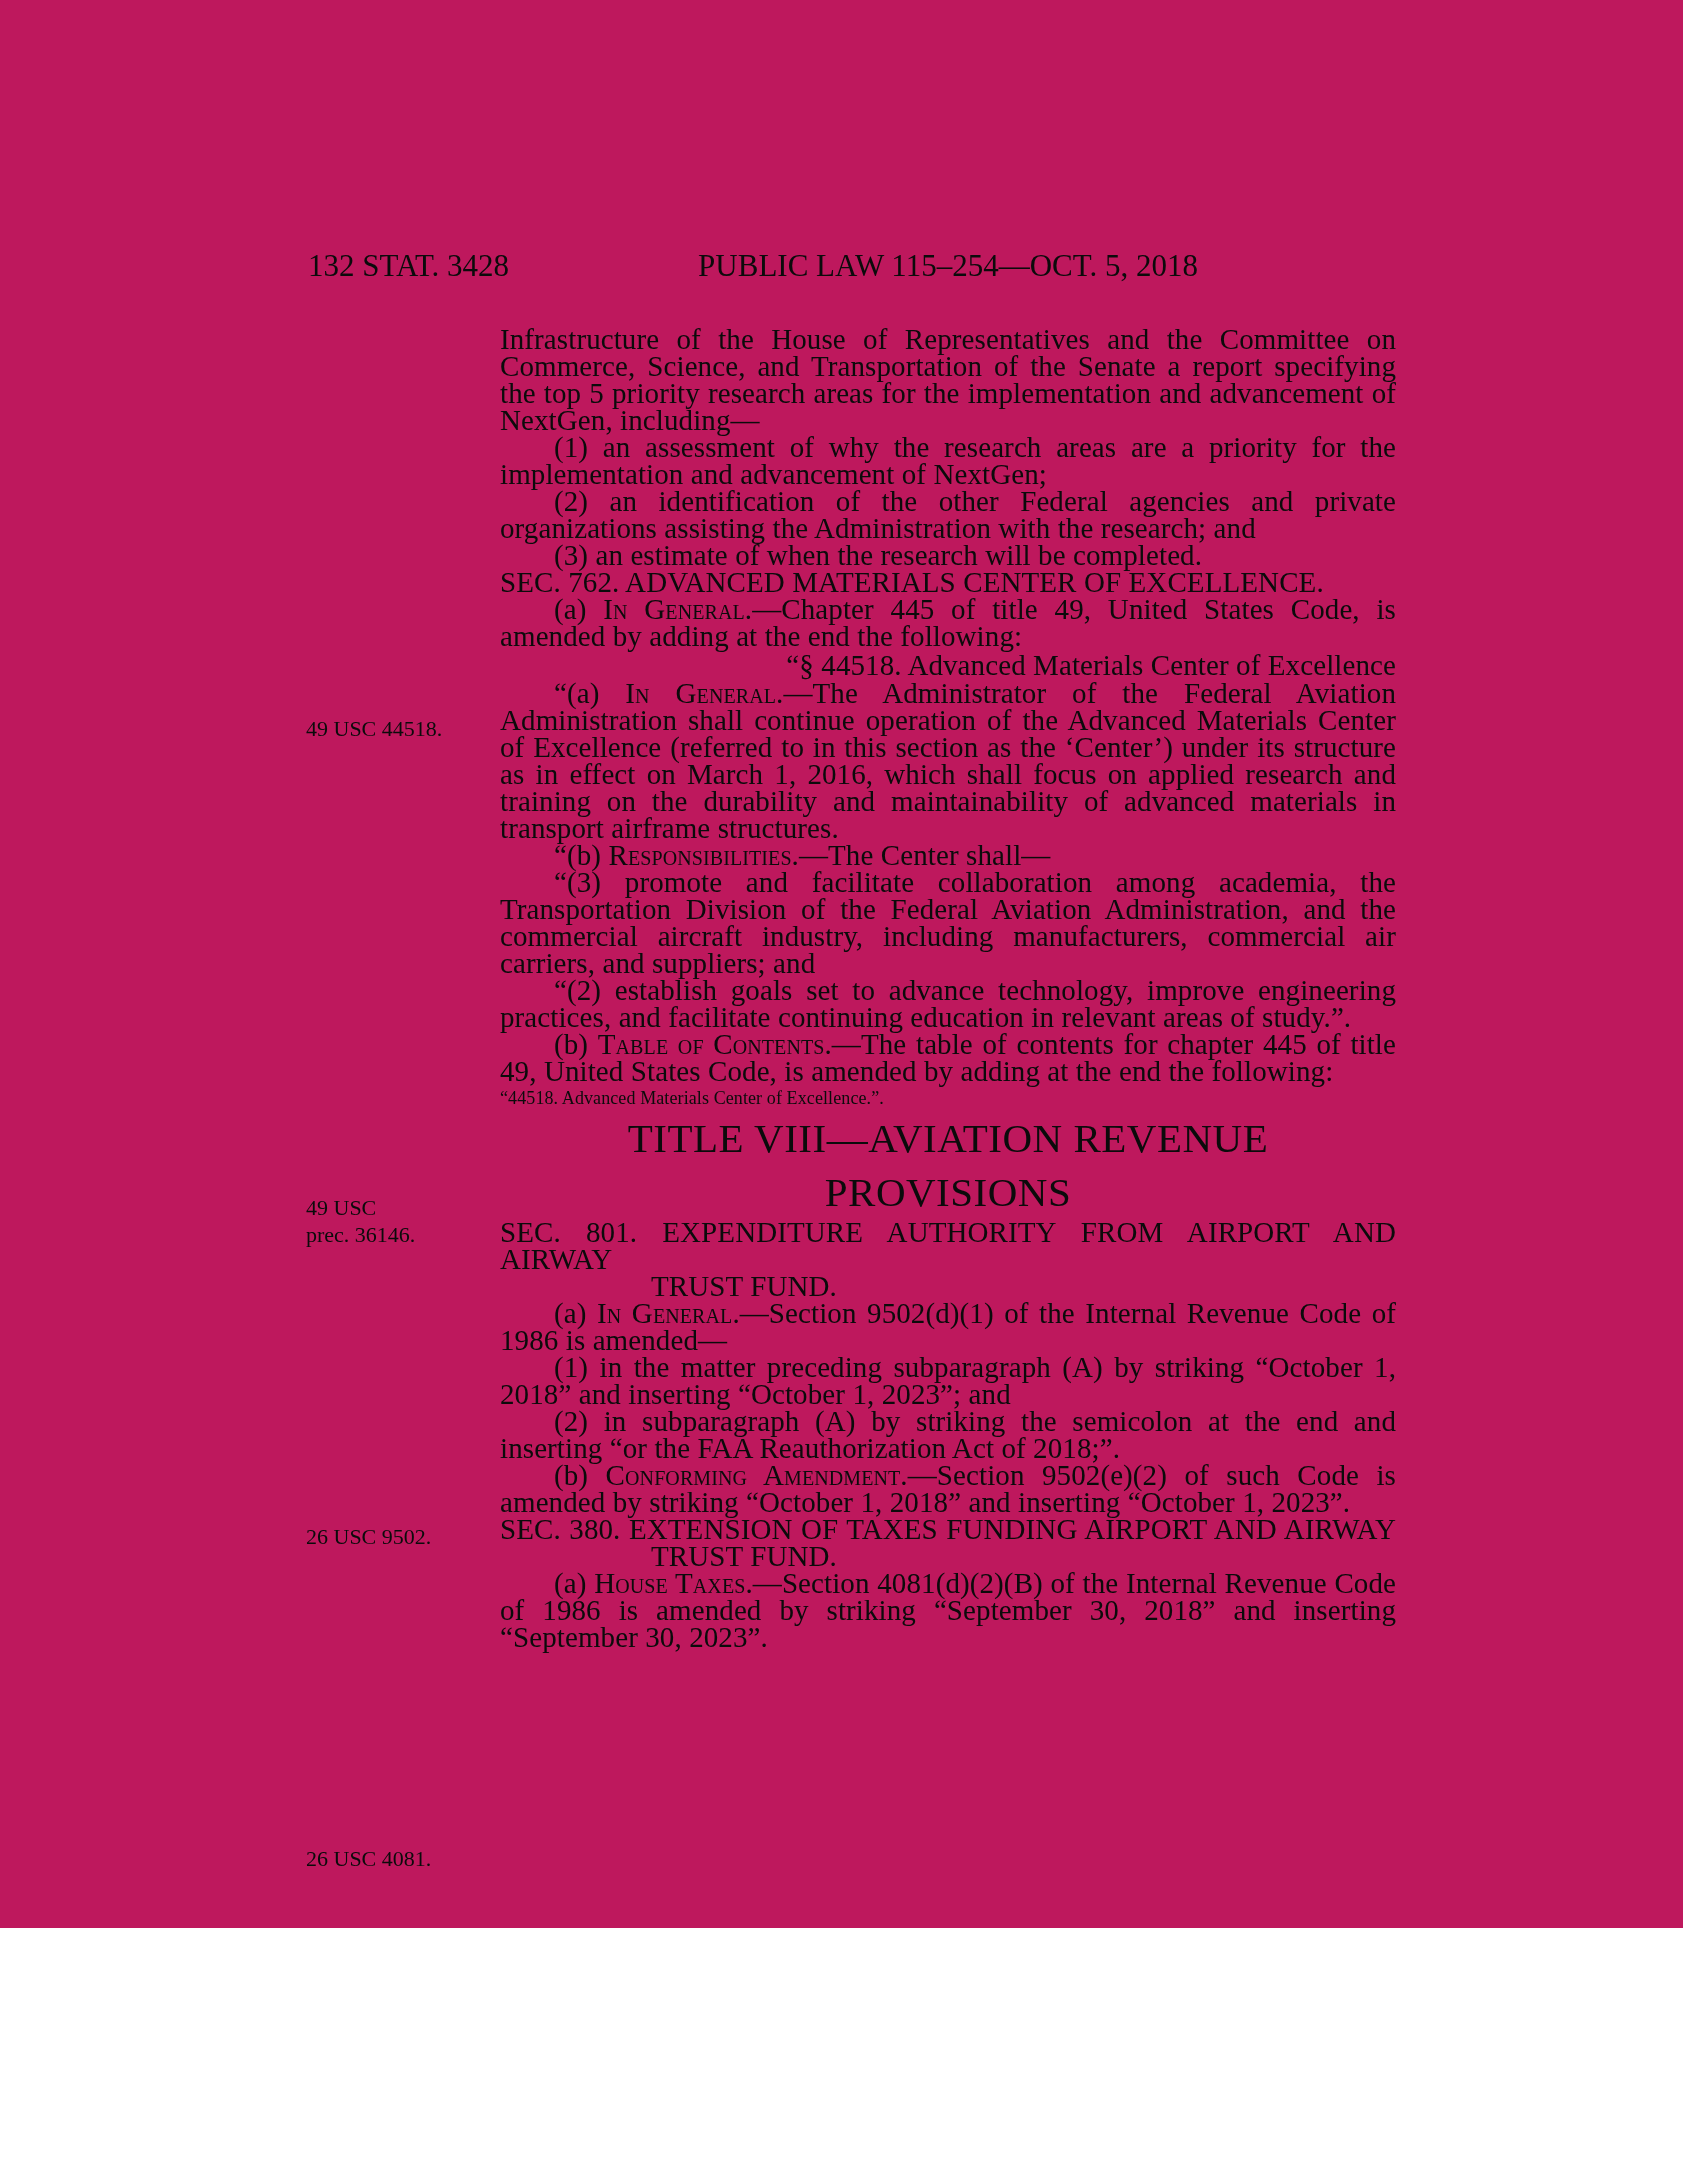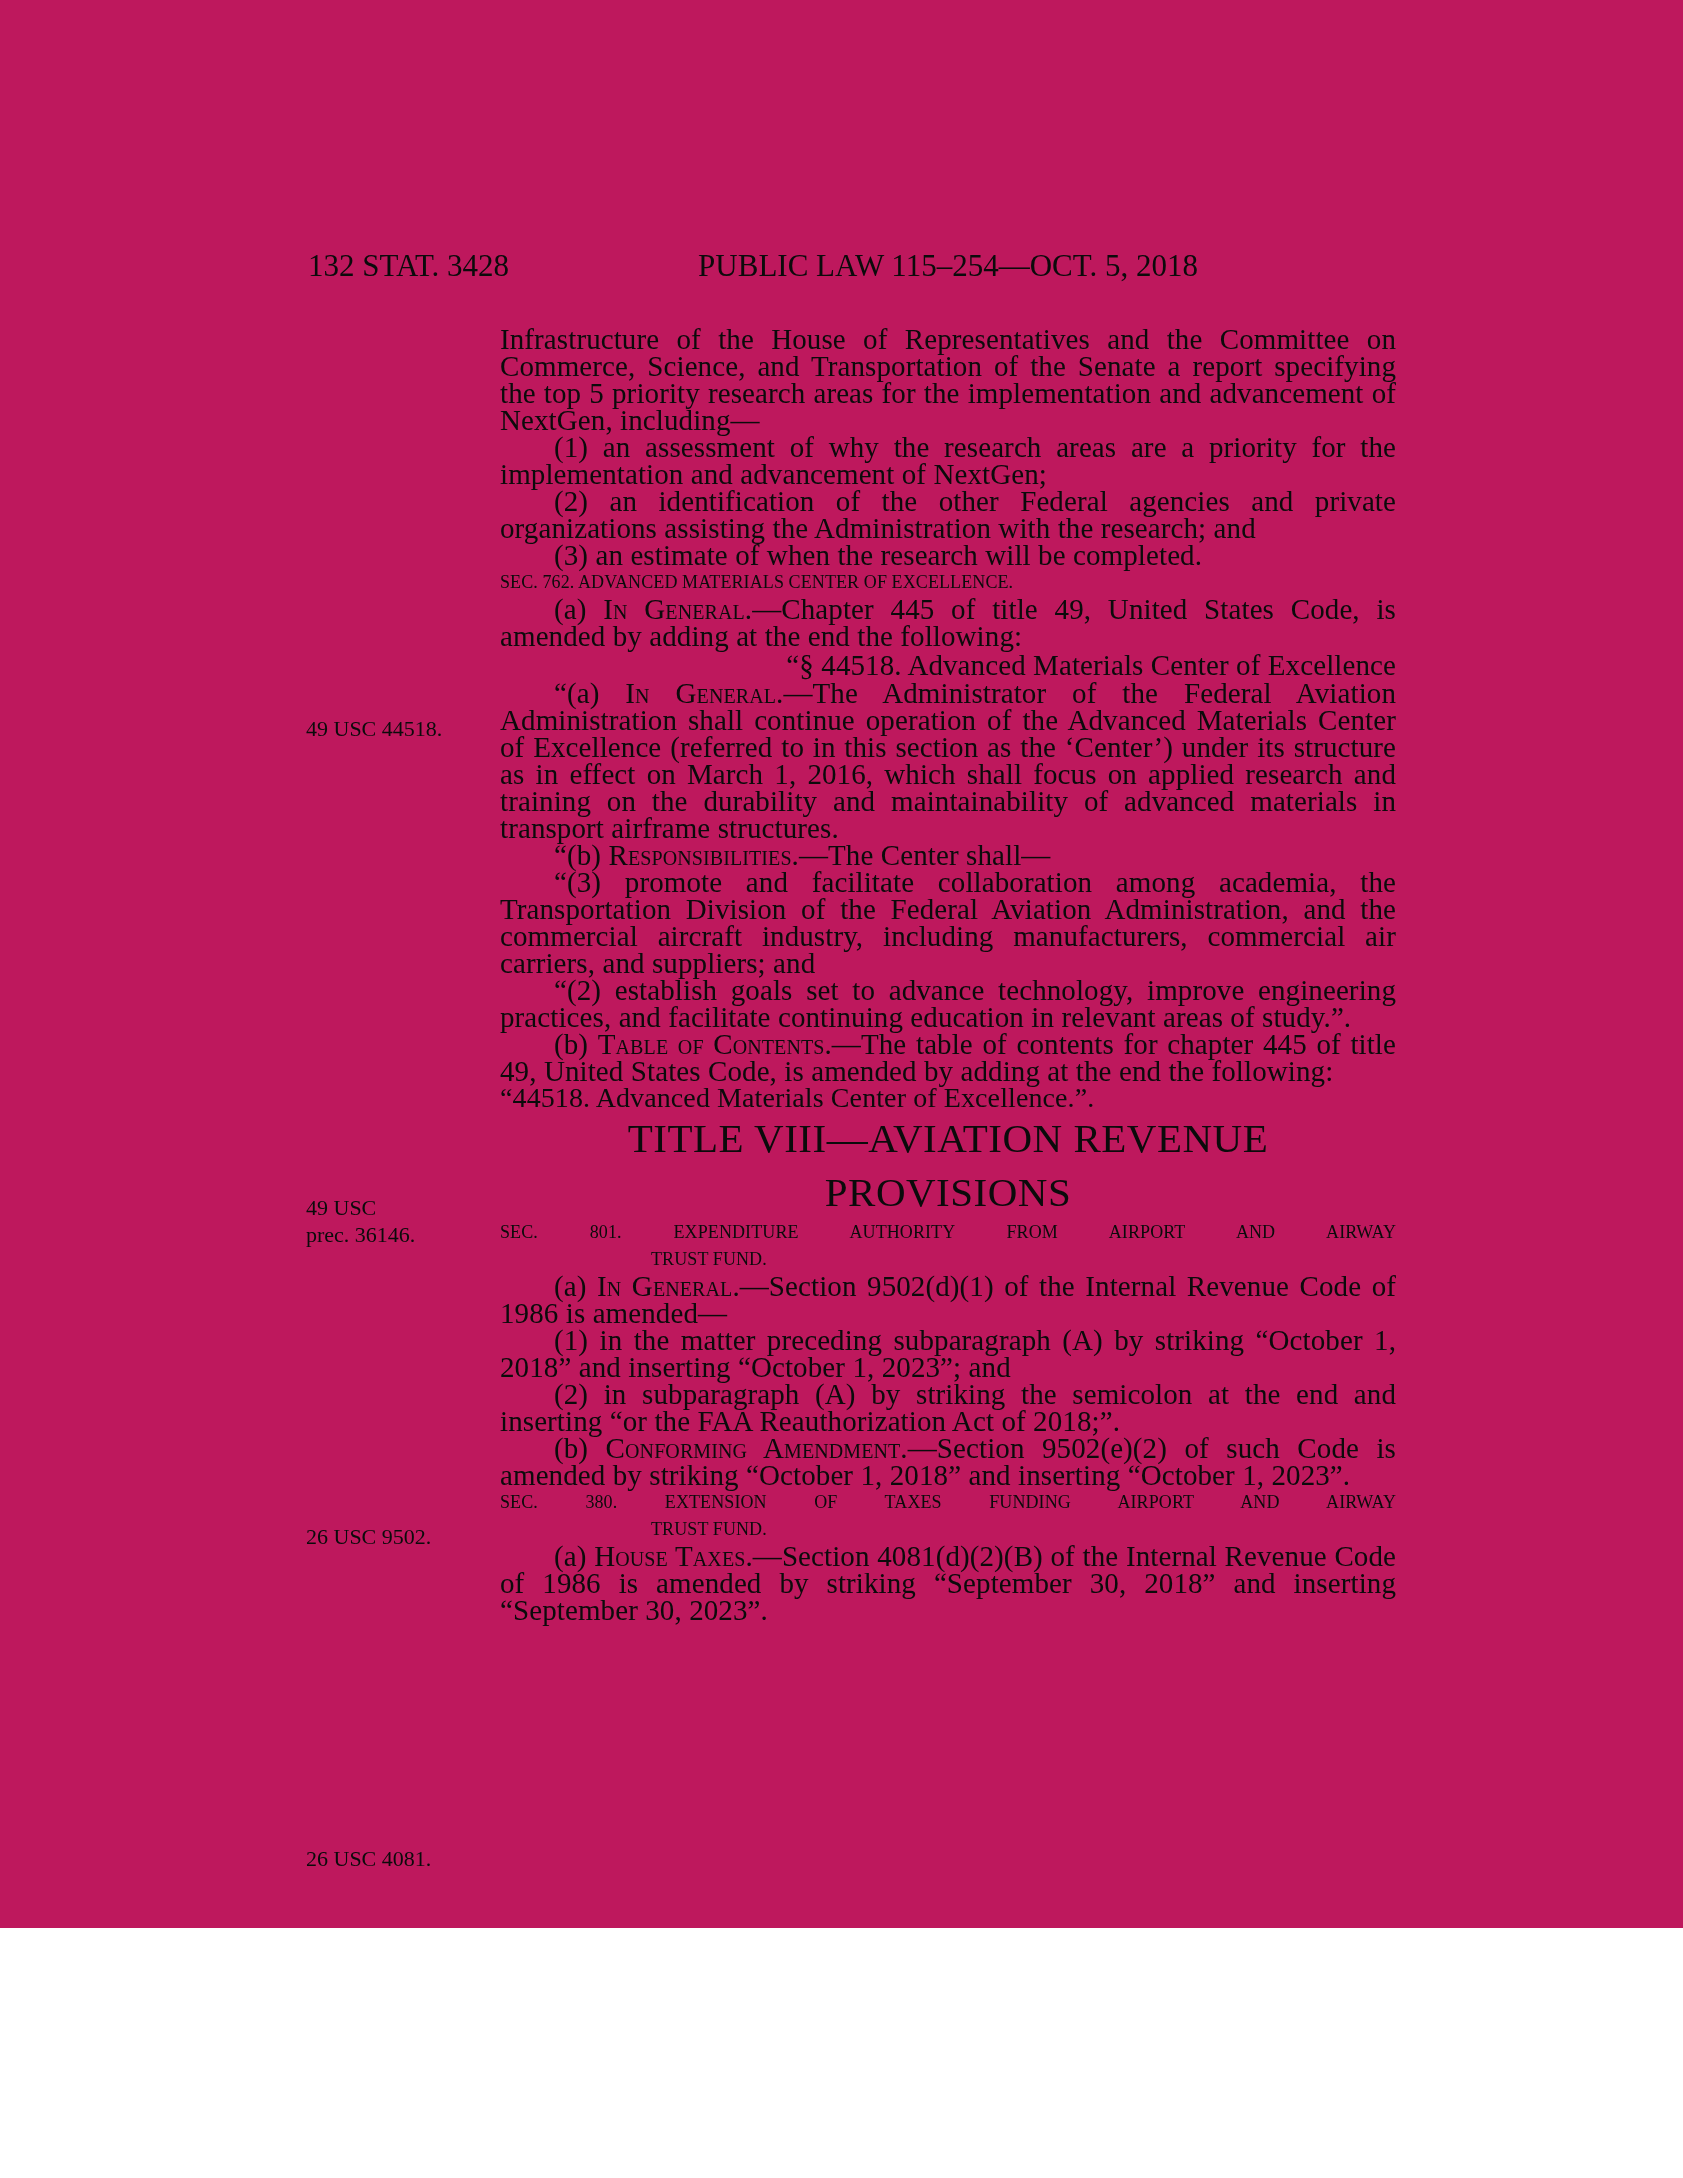--- a/index.html
+++ b/index.html
@@ -34,31 +34,31 @@
     font-size:29px;line-height:27px;
     text-align:justify;
     letter-spacing:0.1px;
   }
   .bodycol p,.bodycol h1,.bodycol h2,.bodycol h3{margin:0;padding:0;font-weight:normal;}
   .p-intro{text-indent:0;}
   .para{text-indent:54px;}
   .item{margin-left:57px;text-indent:54px;}
   .sc{font-variant:small-caps;}
   .sec-h{
-    font-weight:bold;font-size:18px;line-height:27px;
+    font-weight:bold;font-size:29px;line-height:27px;
     margin:12px 0 12px 0;text-align:left;
   }
   .sec-h .l1{text-align:justify;text-align-last:justify;}
   .sec-h .l2{padding-left:151px;}
   .q-h{
     font-weight:bold;font-size:29px;line-height:30px;
     margin:10px 0 20px 0;text-align:right;
   }
   .toc-line{
-    font-size:28px;line-height:26px;margin:16px 0 0 0;text-align:left;
+    font-size:18px;line-height:26px;margin:16px 0 0 0;text-align:left;
   }
   .big-title{
     font-weight:bold;font-size:41px;line-height:54px;
     text-align:center;margin:18px 0 0 0;letter-spacing:0.5px;
   }
 </style>
 </head>
 <body>
 
 <div class="page">

